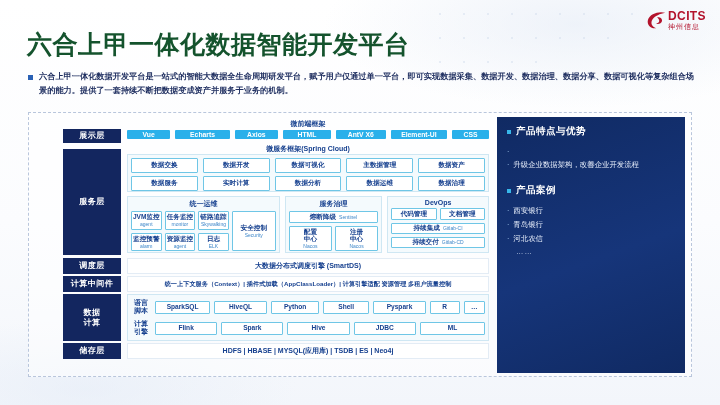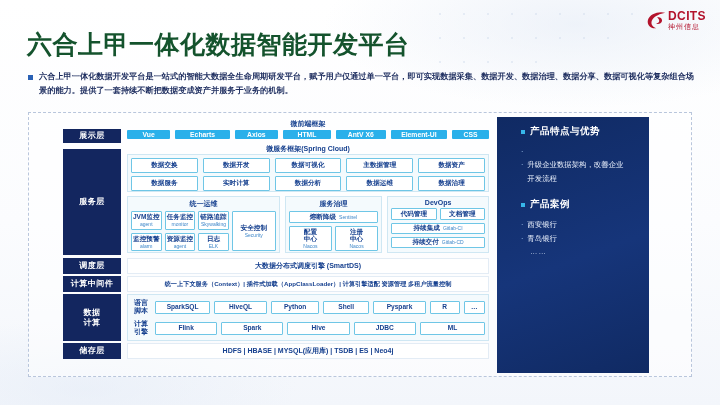--- a/index.html
+++ b/index.html
@@ -73,23 +73,23 @@
 
   .row-cap{font-size:7px;font-weight:bold;color:#16408f;}
   .strip{
     background:#fff;border:1px solid #dbe7f2;box-sizing:border-box;
     display:flex;align-items:center;justify-content:center;
     font-size:7px;font-weight:bold;color:#16408f;
   }
 
   
   .side{
-    position:absolute;left:468px;top:4px;width:152px;height:256px;
+    position:absolute;left:468px;top:4px;width:188px;height:256px;
     background:linear-gradient(160deg,#102a63 0%,#16357a 55%,#102a63 100%);
-    box-sizing:border-box;padding:8px 24px;
+    box-sizing:border-box;padding:8px 10px;
   }
   .side h3{
     margin:0 0 7px 0;font-size:9.5px;color:#ffffff;font-weight:bold;
     display:flex;align-items:center;gap:5px;letter-spacing:.5px;
   }
   .side h3 .sq{width:4px;height:4px;background:#37b7ea;display:inline-block;}
   .side ul{margin:0;padding:0;list-style:none;}
   .side li{
     font-size:7.4px;color:#e7eefb;line-height:1.9;display:flex;gap:4px;align-items:flex-start;
   }
@@ -328,19 +328,23 @@
         </h3>
         <ul>
           <li>
               <span class="dot">·</span>
               <span>西安银行</span>
             </li>
           <li>
               <span class="dot">·</span>
               <span>青岛银行</span>
             </li>
+          <li>
+              <span class="dot">·</span>
+              <span>河北农信</span>
+            </li>
         </ul>
         <div class="ell">……</div>
       </div>
     </div>
 
   </div>
 </div>
 
 </body></html>

